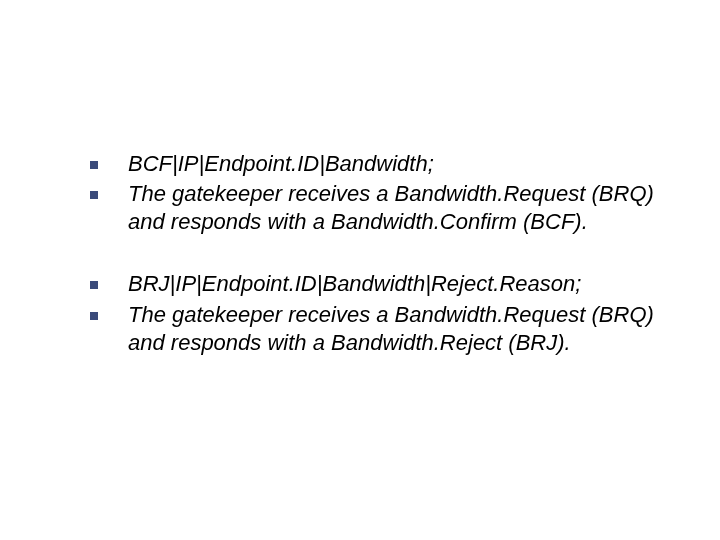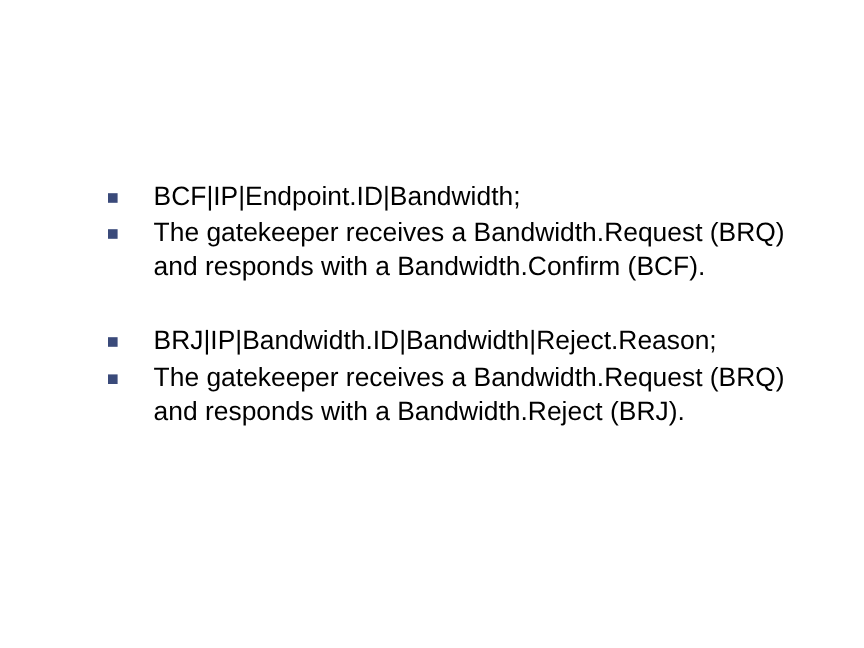--- a/index.html
+++ b/index.html
@@ -8,20 +8,21 @@
     width: 720px;
     height: 540px;
     background: #ffffff;
     font-family: Verdana, Geneva, sans-serif;
   }
   .slide {
     box-sizing: border-box;
     width: 720px;
     height: 540px;
     padding: 150px 60px 0 80px;
+    font-style: italic;
   }
   .block {
     margin-bottom: 34px;
   }
   .bullet-line {
     display: flex;
     align-items: flex-start;
     margin-bottom: 2px;
   }
   .bullet {
@@ -51,21 +52,21 @@
     </div>
     <div class="bullet-line">
       <div class="bullet"></div>
       <div class="text">The gatekeeper receives a Bandwidth.Request (BRQ) and responds with a Bandwidth.Confirm (BCF).</div>
     </div>
   </div>
 
   <div class="block">
     <div class="bullet-line">
       <div class="bullet"></div>
-      <div class="text">BRJ|IP|Bandwidth.ID|Bandwidth|Reject.Reason;</div>
+      <div class="text">BRJ|IP|Endpoint.ID|Bandwidth|Reject.Reason;</div>
     </div>
     <div class="bullet-line">
       <div class="bullet"></div>
       <div class="text">The gatekeeper receives a Bandwidth.Request (BRQ) and responds with a Bandwidth.Reject (BRJ).</div>
     </div>
   </div>
 
 </div>
 
 </body></html>

